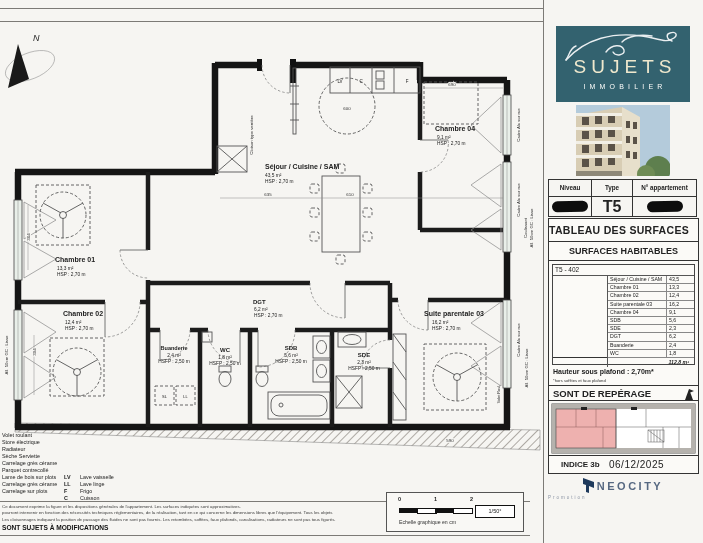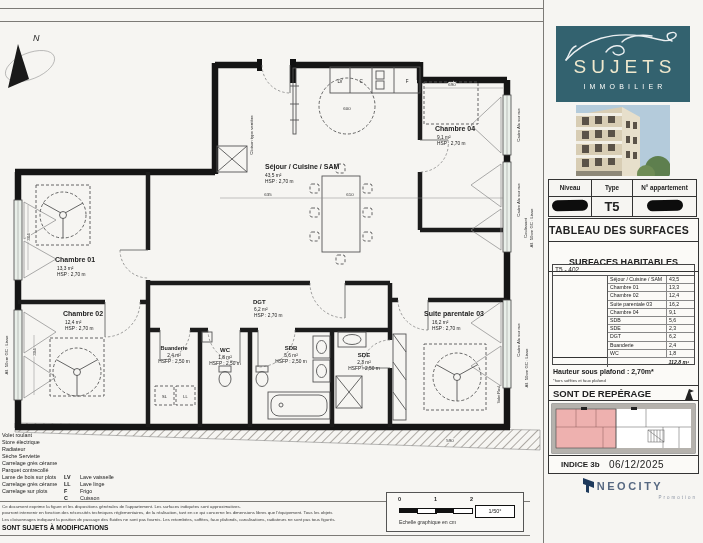--- a/index.html
+++ b/index.html
@@ -44,47 +44,47 @@
 
   
   .logo-box{position:absolute;left:556px;top:26px;width:134px;height:76px;background:#33626f;}
   .brand-name{position:absolute;left:0;top:30px;width:134px;text-align:center;color:#efe8cd;font-size:19px;letter-spacing:5px;padding-left:4px;box-sizing:border-box;}
   .brand-tag{position:absolute;left:0;top:57px;width:134px;text-align:center;color:#fdfdfb;font-size:7px;letter-spacing:4.2px;padding-left:4px;box-sizing:border-box;}
   .photo{position:absolute;left:576px;top:105px;width:94px;height:71px;}
 
   .info-table{position:absolute;left:548px;top:179px;width:149px;height:36px;border-collapse:collapse;table-layout:fixed;}
   .info-table th,.info-table td{border:0.8px solid #333;text-align:center;vertical-align:middle;padding:0;}
   .info-table th{font-size:6.3px;font-weight:bold;line-height:1.15;height:16px;}
-  .info-table td{height:19px;font-size:13px;font-weight:bold;}
+  .info-table td{height:19px;font-size:16px;font-weight:bold;}
   .blob{display:inline-block;width:36px;height:11px;background:#0d0d0d;border-radius:6px;transform:rotate(-1deg);}
 
   .main-box{position:absolute;left:548px;top:218px;width:149px;height:254px;border:1px solid #333;background:#fbfaf7;}
   .mb-title{position:absolute;left:0;top:0;width:100%;height:22px;line-height:23px;text-align:left;font-size:10.5px;font-weight:bold;border-bottom:1px solid #333;letter-spacing:0.3px;}
-  .mb-sub{position:absolute;left:0;top:35px;width:100%;height:17px;line-height:17px;text-align:center;font-size:9px;font-weight:bold;border-bottom:1px solid #333;}
+  .mb-sub{position:absolute;left:0;top:24px;width:100%;height:17px;line-height:17px;text-align:center;font-size:9px;font-weight:bold;border-bottom:1px solid #333;}
 
   .surf-wrap{position:absolute;left:3px;top:45px;width:141px;height:99px;border:0.8px solid #444;}
   .surf-unit{height:10px;line-height:10px;font-size:6.5px;padding-left:2px;border-bottom:0.7px solid #555;}
   .surf-table{width:100%;border-collapse:collapse;table-layout:fixed;}
   .surf-table td{font-size:5.2px;height:7.2px;padding:0 0 0 2px;line-height:7.2px;overflow:hidden;white-space:nowrap;}
   .surf-table .sp{border-right:0.7px solid #555;}
   .surf-table .lb{border-bottom:0.6px solid #888;}
   .surf-table .vl{border-bottom:0.6px solid #888;border-left:0.7px solid #888;}
   .surf-table tr.total td{border-top:1.1px solid #333;border-bottom:none;height:9px;line-height:9px;}
   .surf-total{font-size:6.4px;font-weight:bold;font-style:italic;}
 
   .ceiling{position:absolute;left:4px;top:149px;font-size:7px;font-weight:bold;}
   .ceiling-note{position:absolute;left:4px;top:159px;font-size:4.2px;color:#333;}
   .reperage-bar{position:absolute;left:0;top:166px;width:100%;height:16px;border-top:1px solid #333;border-bottom:1px solid #333;box-sizing:border-box;}
   .reperage-bar span{position:absolute;left:4px;top:0;line-height:15px;font-size:9.5px;font-weight:bold;}
   .miniplan{position:absolute;left:2px;top:184px;width:145px;height:51px;}
   .indice-bar{position:absolute;left:0;top:236px;width:100%;height:18px;border-top:1px solid #333;box-sizing:border-box;}
   .indice-bar .ind{position:absolute;left:12px;line-height:18px;font-size:8px;font-weight:bold;}
   .indice-bar .dat{position:absolute;left:60px;line-height:18px;font-size:10px;color:#222;letter-spacing:0.5px;}
 
-  .neocity{position:absolute;left:548px;top:477px;width:149px;text-align:right;}
+  .neocity{position:absolute;left:548px;top:477px;width:149px;text-align:left;}
   .neo-row{display:flex;align-items:center;justify-content:center;gap:2px;}
   .neo-name{font-size:11px;font-weight:bold;letter-spacing:2.5px;color:#566881;}
   .neo-sub{font-size:4.5px;letter-spacing:2px;color:#8a93a3;margin-top:1px;}
 </style>
 </head>
 <body>
 
 <div class="hline" style="left:0;top:8px;width:543px;"></div>
 <div class="hline" style="left:0;top:21px;width:543px;"></div>
 <div class="vline" style="left:543px;top:0;height:543px;"></div>

